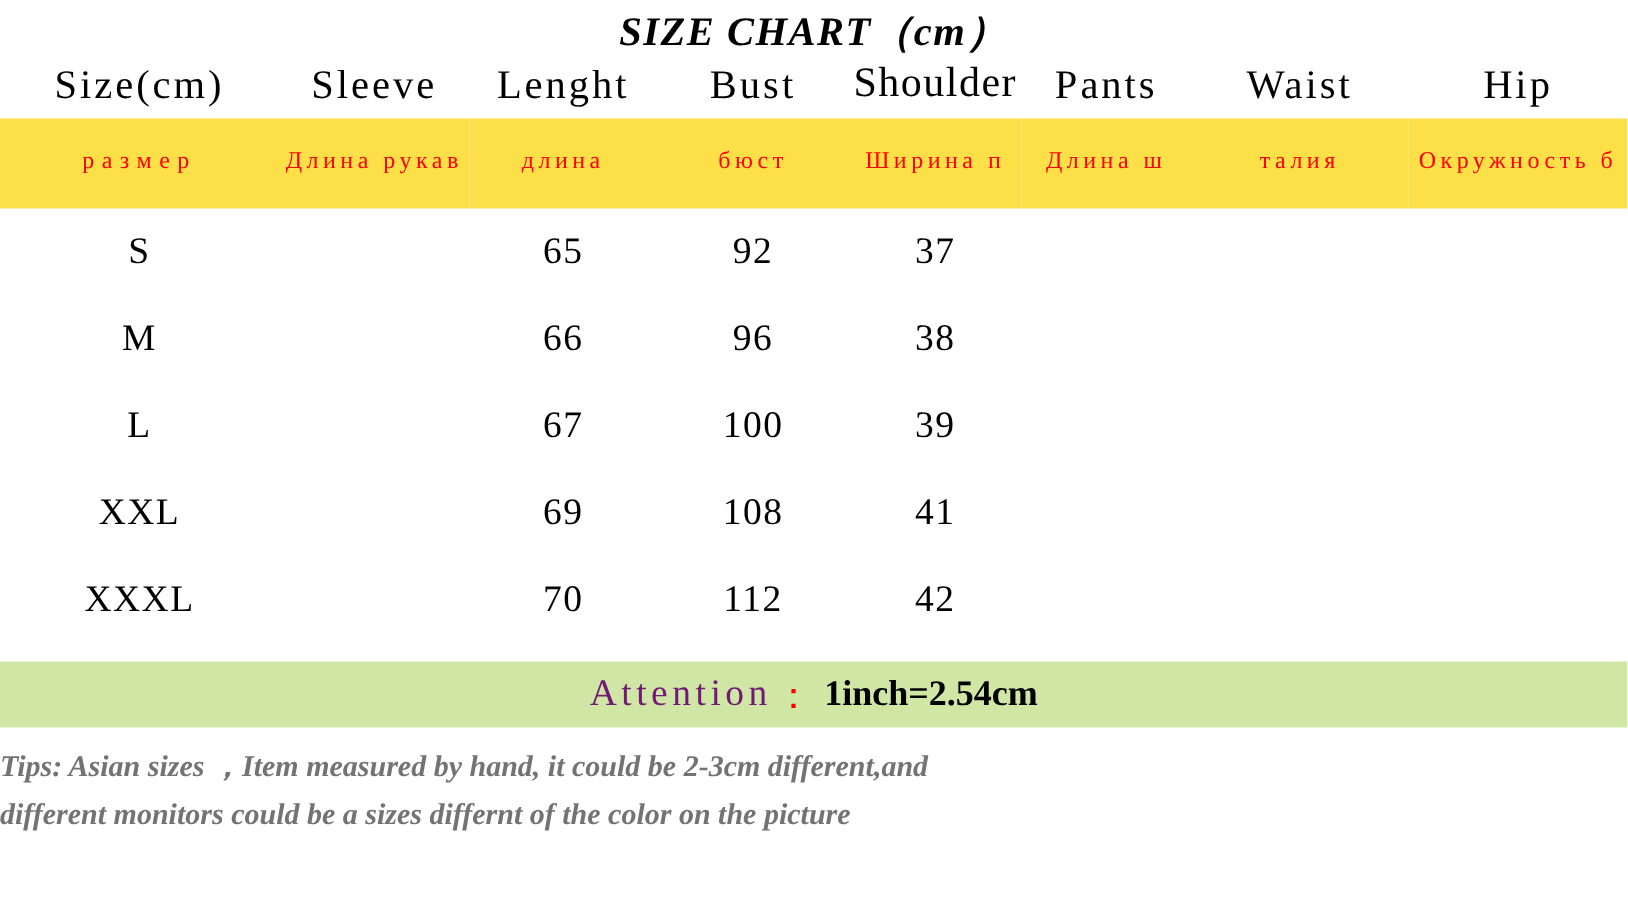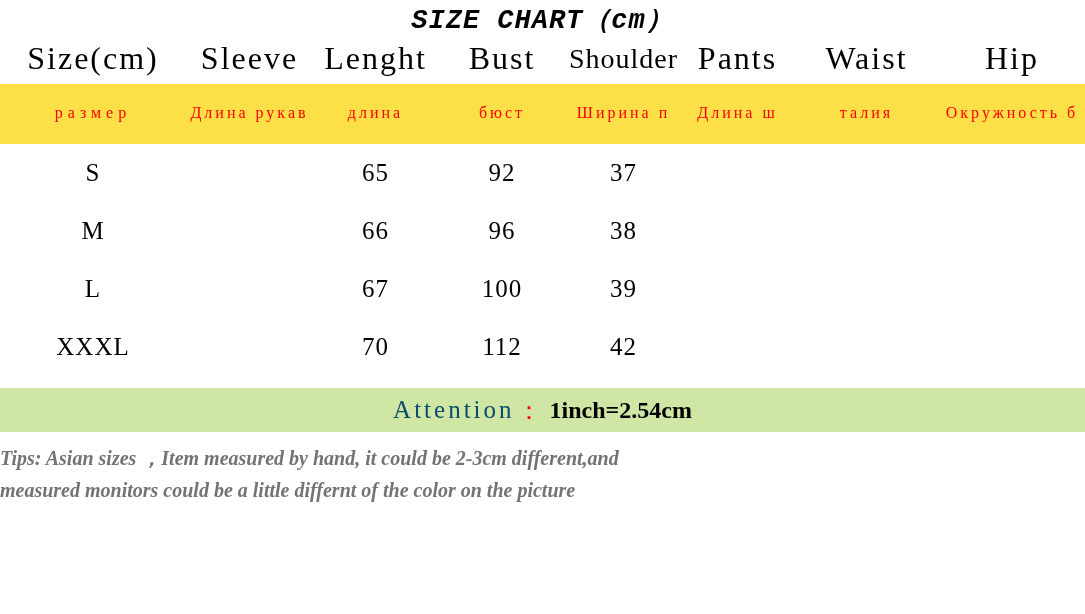--- a/index.html
+++ b/index.html
@@ -18,21 +18,21 @@
   .sheet {
     position: relative;
     width: 1085px;
     height: 614px;
     box-sizing: border-box;
   }
 
   
   .title {
     text-align: center;
-    font-family: Liberation Mono, monospace;
+    font-family: Liberation Serif, serif;
     font-style: italic;
     font-weight: bold;
     font-size: 27px;
     letter-spacing: 1px;
     padding-top: 6px;
     line-height: 30px;
   }
 
   
   .chart {
@@ -46,21 +46,21 @@
   .chart col.c2 { width: 125px; }
   .chart col.c3 { width: 128px; }
   .chart col.c4 { width: 115px; }
   .chart col.c5 { width: 113px; }
   .chart col.c6 { width: 145px; }
   .chart col.c7 { width: 146px; }
 
   .hdr-en td {
     text-align: center;
     font-family: "Liberation Serif", serif;
-    font-size: 32px;
+    font-size: 27px;
     letter-spacing: 2px;
     padding: 4px 0 7px 0;
     white-space: nowrap;
   }
   .hdr-en td.small {
     font-size: 28px;
     letter-spacing: 1px;
   }
 
   .hdr-ru td {
@@ -93,21 +93,21 @@
   .attention {
     margin-top: 12px;
     background: #cfe6a4;
     height: 44px;
     display: flex;
     align-items: center;
     justify-content: center;
     white-space: nowrap;
   }
   .attention .att-word {
-    color: #0c4a6e;
+    color: #701a75;
     font-family: "Liberation Serif", serif;
     font-size: 25px;
     letter-spacing: 3px;
     font-weight: normal;
   }
   .attention .att-colon {
     color: #ff0000;
     font-size: 25px;
     padding: 0 8px 0 2px;
   }
@@ -196,36 +196,46 @@
         <td>L</td>
         <td></td>
         <td>67</td>
         <td>100</td>
         <td>39</td>
         <td></td>
         <td></td>
         <td></td>
       </tr>
       <tr>
+        <td>XXL</td>
+        <td></td>
+        <td>69</td>
+        <td>108</td>
+        <td>41</td>
+        <td></td>
+        <td></td>
+        <td></td>
+      </tr>
+      <tr>
         <td>XXXL</td>
         <td></td>
         <td>70</td>
         <td>112</td>
         <td>42</td>
         <td></td>
         <td></td>
         <td></td>
       </tr>
     </tbody>
   </table>
 
   <div class="attention">
     <span class="att-word">Attention</span>
     <span class="att-colon">：</span>
     <span class="att-value">1inch=2.54cm</span>
   </div>
 
   <div class="tips">
     <div>Tips: Asian sizes ，Item measured by hand, it could be 2-3cm different,and</div>
-    <div>measured monitors could be a little differnt of the color on the picture</div>
+    <div>different monitors could be a sizes differnt of the color on the picture</div>
   </div>
 
 </div>
 
 </body></html>

